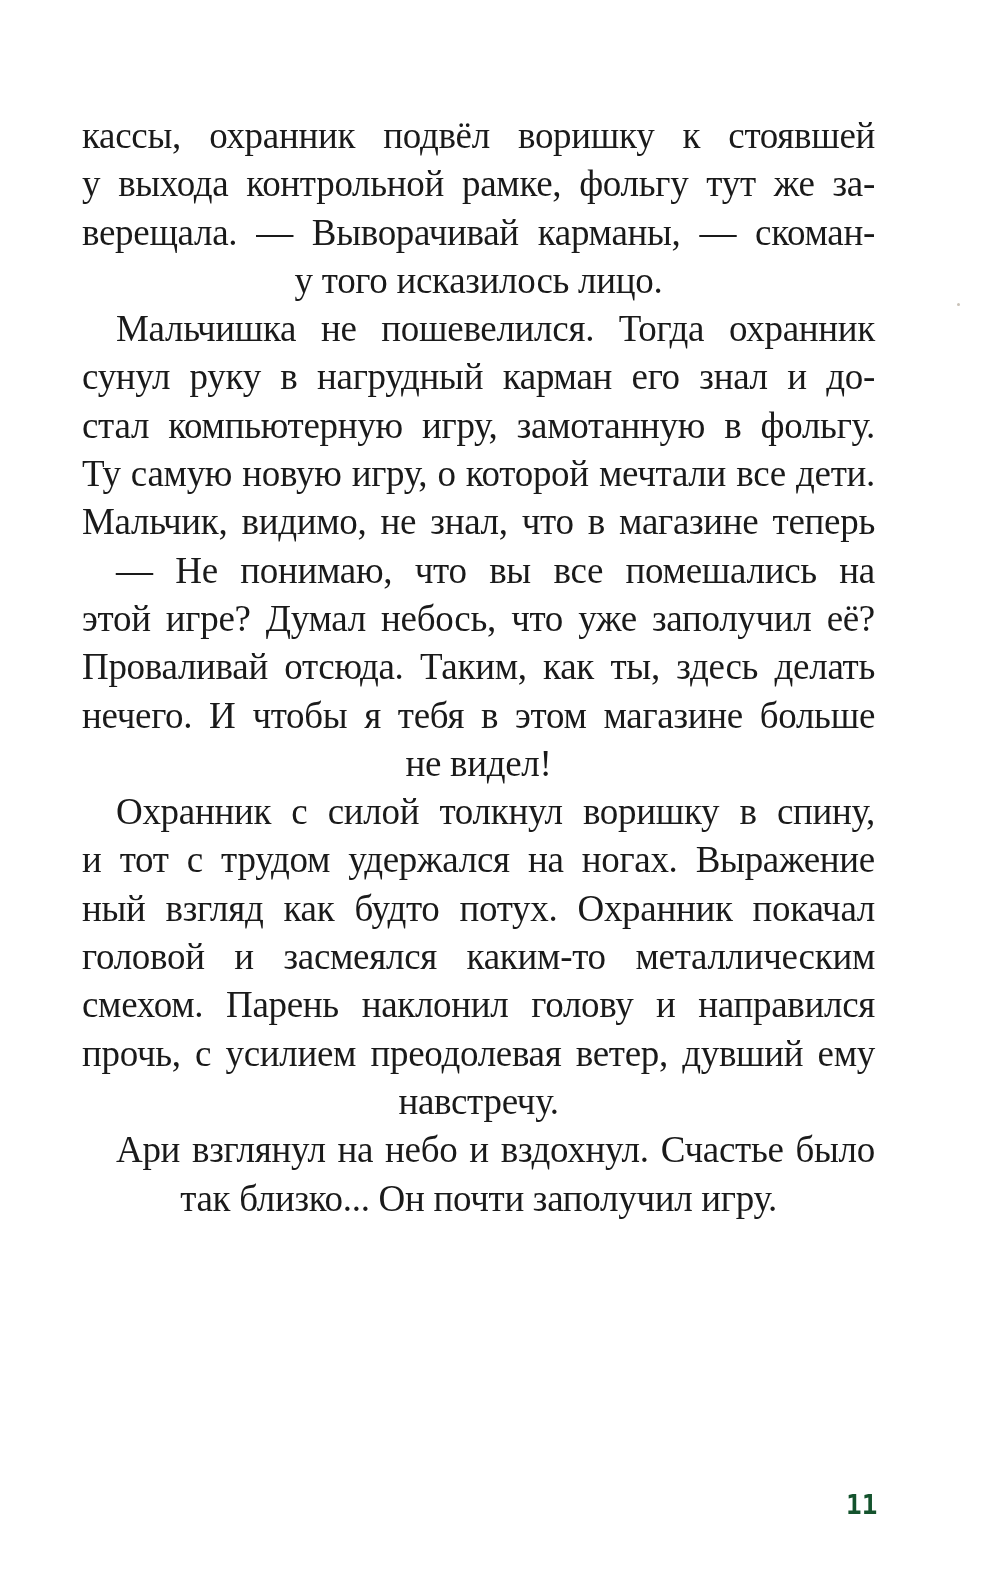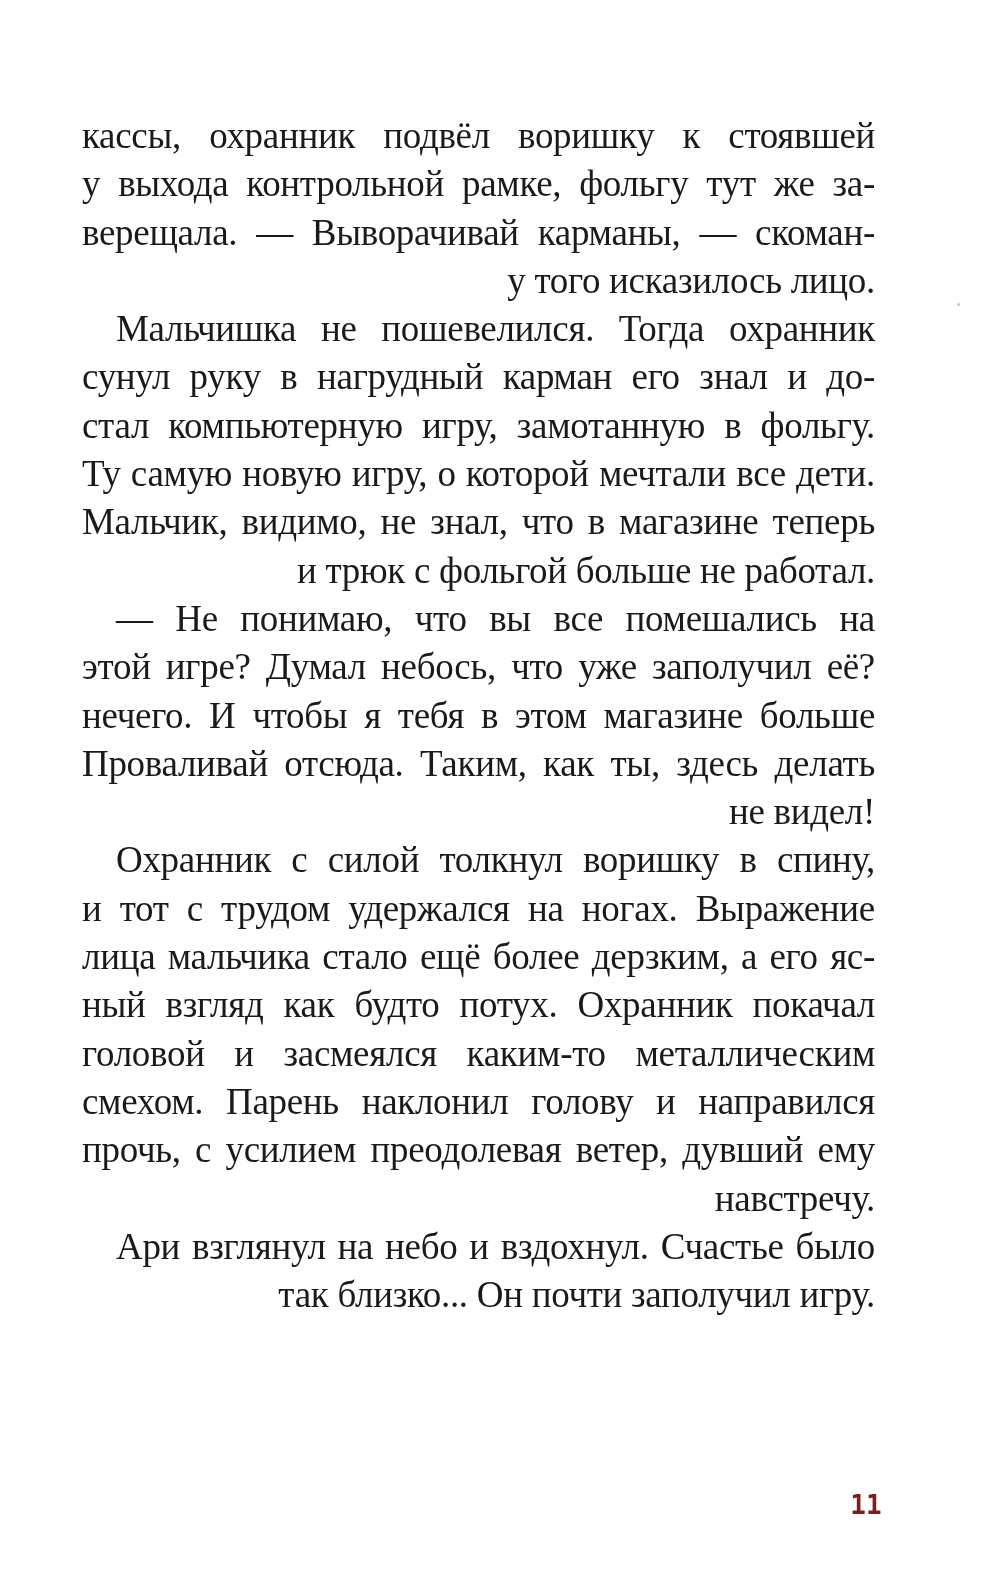--- a/index.html
+++ b/index.html
@@ -26,35 +26,35 @@
       line-height: 48.3px;
       height: 48.3px;
       white-space: nowrap;
       letter-spacing: -0.3px;
     }
     .line.justify {
       text-align: justify;
       text-align-last: justify;
     }
     .line.last {
-      text-align: right;
+      text-align: center;
     }
     .line.indent {
       padding-left: 34px;
     }
     .page-number {
       position: absolute;
       left: 846px;
       top: 1490px;
       width: 40px;
-      text-align: center;
+      text-align: left;
       font-family: "DejaVu Sans Mono", "Liberation Mono", monospace;
       font-weight: bold;
       font-size: 26px;
-      color: #7f1d1d;
+      color: #14532d;
     }
     .speck {
       position: absolute;
       left: 957px;
       top: 303px;
       width: 3px;
       height: 3px;
       border-radius: 50%;
       background: #c9c2b8;
     }
@@ -70,35 +70,33 @@
     <div class="line justify">верещала. — Выворачивай карманы, — скоман-</div>
     <div class="line last">у того исказилось лицо.</div>
   </div>
 
   <div>
     <div class="line justify indent">Мальчишка не пошевелился. Тогда охранник</div>
     <div class="line justify">сунул руку в нагрудный карман его знал и до-</div>
     <div class="line justify">стал компьютерную игру, замотанную в фольгу.</div>
     <div class="line justify">Ту самую новую игру, о которой мечтали все дети.</div>
     <div class="line justify">Мальчик, видимо, не знал, что в магазине теперь</div>
-    <div class="line last">и трюк с фольгой больше не работал.</div>
   </div>
 
   <div>
     <div class="line justify indent">— Не понимаю, что вы все помешались на</div>
     <div class="line justify">этой игре? Думал небось, что уже заполучил её?</div>
+    <div class="line justify">Проваливай отсюда. Таким, как ты, здесь делать</div>
     <div class="line justify">нечего. И чтобы я тебя в этом магазине больше</div>
-    <div class="line justify">Проваливай отсюда. Таким, как ты, здесь делать</div>
     <div class="line last">не видел!</div>
   </div>
 
   <div>
     <div class="line justify indent">Охранник с силой толкнул воришку в спину,</div>
     <div class="line justify">и тот с трудом удержался на ногах. Выражение</div>
-    <div class="line justify">лица мальчика стало ещё более дерзким, а его яс-</div>
     <div class="line justify">ный взгляд как будто потух. Охранник покачал</div>
     <div class="line justify">головой и засмеялся каким-то металлическим</div>
     <div class="line justify">смехом. Парень наклонил голову и направился</div>
     <div class="line justify">прочь, с усилием преодолевая ветер, дувший ему</div>
     <div class="line last">навстречу.</div>
   </div>
 
   <div>
     <div class="line justify indent">Ари взглянул на небо и вздохнул. Счастье было</div>
     <div class="line last">так близко... Он почти заполучил игру.</div>

